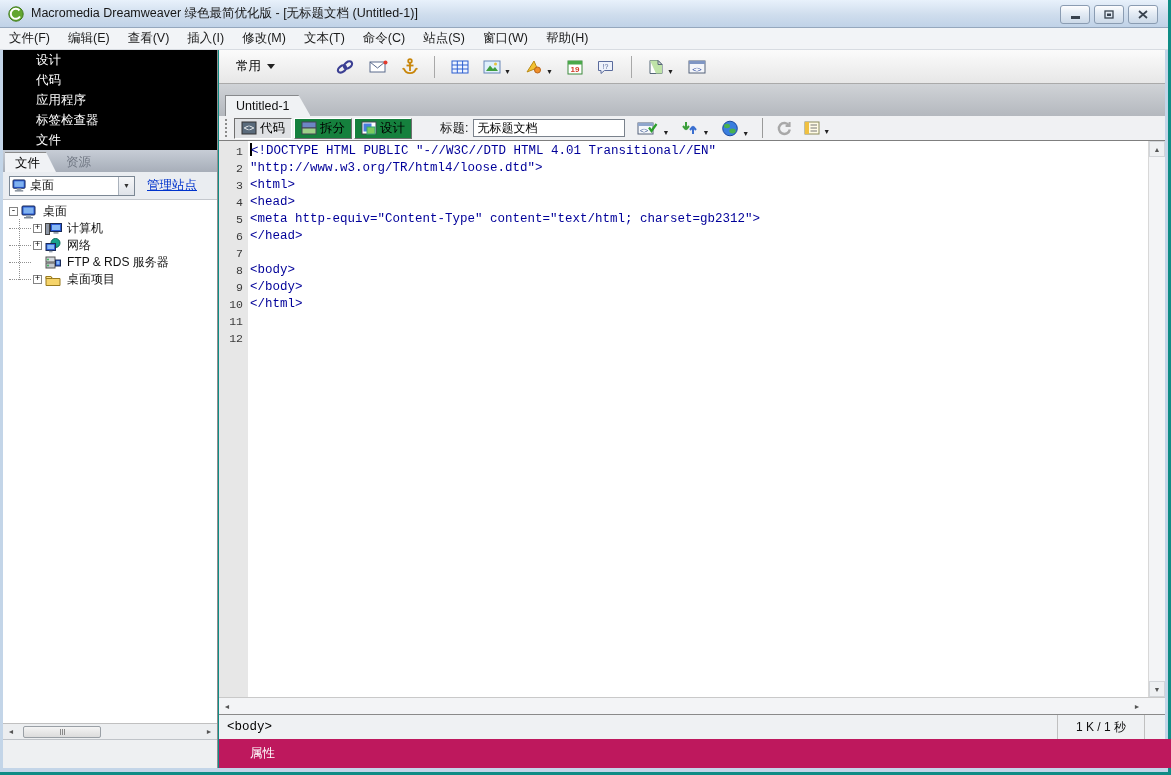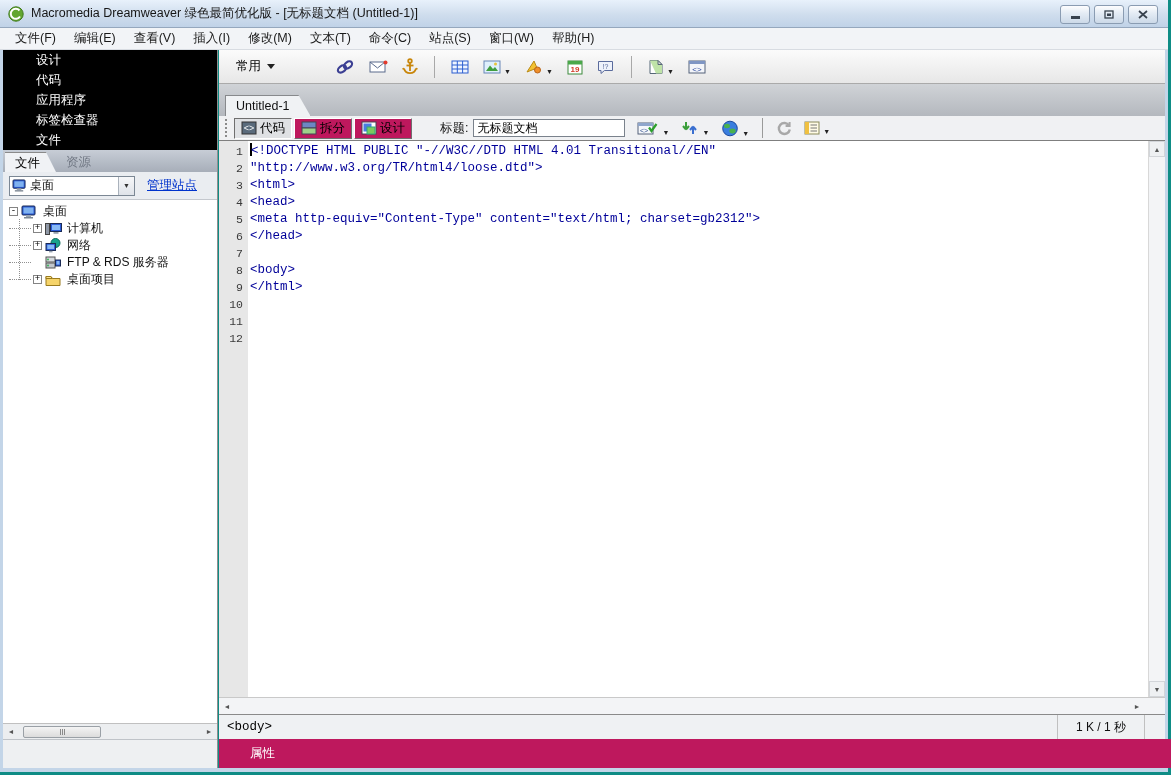--- a/index.html
+++ b/index.html
@@ -18,21 +18,21 @@
     background:linear-gradient(#fdfdfe,#e3ebf4 45%,#ccd9e8); display:flex; align-items:center; justify-content:center; }
   .glyph-min { width:9px; height:3px; background:#38424e; margin-top:6px; }
 
   .border-left  { left:0; top:28px; width:3px; height:743px; background:#c3d5e8; }
   .border-right { left:1165px; top:28px; width:3px; height:743px; background:#c3d5e8; }
   .teal-right   { left:1168px; top:0; width:3px; height:775px; background:#0e8c85; }
   .border-bottom{ left:0; top:768px; width:1168px; height:4px; background:#c3d5e8; }
   .teal-bottom  { left:0; top:772px; width:1168px; height:3px; background:#0e8c85; }
 
   .menubar { left:0; top:28px; width:1168px; height:22px; background:#f2f4f7;
-    border-bottom:1px solid #d8dce2; display:flex; align-items:center; padding-left:6px; }
+    border-bottom:1px solid #d8dce2; display:flex; align-items:center; }
   .menu-item { padding:0 9px; font-size:12.5px; color:#1a1a1a; line-height:21px; }
 
   
   .sidebar { left:3px; top:50px; width:215px; height:718px; background:#eef0f3; border-right:1px solid #8f8f8f; }
   .panel-stack { position:absolute; left:0; top:0; width:214px; height:100px; background:#000; }
   .panel-header { height:20px; line-height:20px; color:#fff; padding-left:33px; font-size:12.5px; }
 
   .ftabs { position:absolute; left:0; top:100px; width:214px; height:22px;
     background:linear-gradient(#c7cdd6,#a7aeb9); display:flex; align-items:flex-end; padding-left:2px; }
   .ftab { height:20px; line-height:20px; padding:0 16px 0 10px; font-size:12.5px;
@@ -84,21 +84,21 @@
   .tabstrip { left:219px; top:84px; width:946px; height:32px;
     background:linear-gradient(#d0d3d7,#b4b8be); position:absolute; }
   .doc-tab { position:absolute; left:6px; bottom:0; height:21px; line-height:21px;
     background:#f0f2f4; border:1px solid #87898c; border-bottom:none; padding:0 20px 0 10px;
     clip-path:polygon(0 0, calc(100% - 12px) 0, 100% 100%, 0 100%); font-size:12.5px; }
 
   .doctoolbar { left:219px; top:116px; width:946px; height:25px; background:#f0f1f3;
     border-bottom:1px solid #7f7f7f; display:flex; align-items:center; padding-left:4px; }
   .grip { width:3px; height:18px; border-left:2px dotted #8a8a8a; margin:0 6px 0 2px; }
   .vbtn { height:21px; display:flex; align-items:center; gap:3px; padding:0 6px; margin-right:2px;
-    border:1px solid; border-color:#fff #6f6f6f #6f6f6f #fff; background:#be185d; font-size:12.5px; }
+    border:1px solid; border-color:#fff #6f6f6f #6f6f6f #fff; background:#15803d; font-size:12.5px; }
   .vbtn.active { border-color:#6f6f6f #fff #fff #6f6f6f; background:#dfe1e4; }
   .title-label { margin-left:26px; margin-right:5px; font-size:12.5px; }
   .title-input { width:152px; height:18px; border:1px solid #7a828c; background:#fff;
     font-size:12px; padding:0 3px; font-family:"Liberation Sans",sans-serif; }
   .dt-icons { display:flex; align-items:center; margin-left:10px; gap:8px; }
   .dt-sep { width:1px; height:20px; background:#9a9a9a; margin:0 3px; }
 
   
   .codewrap { left:219px; top:141px; width:946px; height:556px; background:#fff; }
   .gutter { position:absolute; left:0; top:0; width:29px; height:556px; background:#e7e7e7; padding-top:2px; }
@@ -467,20 +467,21 @@
     </div>
   <div class="codearea">
       <div class="code-line"><span class="caret"></span><span class="tag">&lt;!DOCTYPE HTML PUBLIC "-//W3C//DTD HTML 4.01 Transitional//EN"</span></div>
       <div class="code-line"><span class="tag">"http://www.w3.org/TR/html4/loose.dtd"&gt;</span></div>
       <div class="code-line"><span class="tag">&lt;html&gt;</span></div>
       <div class="code-line"><span class="tag">&lt;head&gt;</span></div>
       <div class="code-line"><span class="tag">&lt;meta http-equiv="Content-Type" content="text/html; charset=gb2312"&gt;</span></div>
       <div class="code-line"><span class="tag">&lt;/head&gt;</span></div>
       <div class="code-line"></div>
       <div class="code-line"><span class="tag">&lt;body&gt;</span></div>
+      <div class="code-line"><span class="tag">&lt;/body&gt;</span></div>
       <div class="code-line"><span class="tag">&lt;/html&gt;</span></div>
       <div class="code-line"></div>
     </div>
   <div class="vscroll">
     <div class="varrow">▲</div>
     <div class="varrow down">▼</div>
   </div>
 </div>
 
 <div class="abs hscroll">

